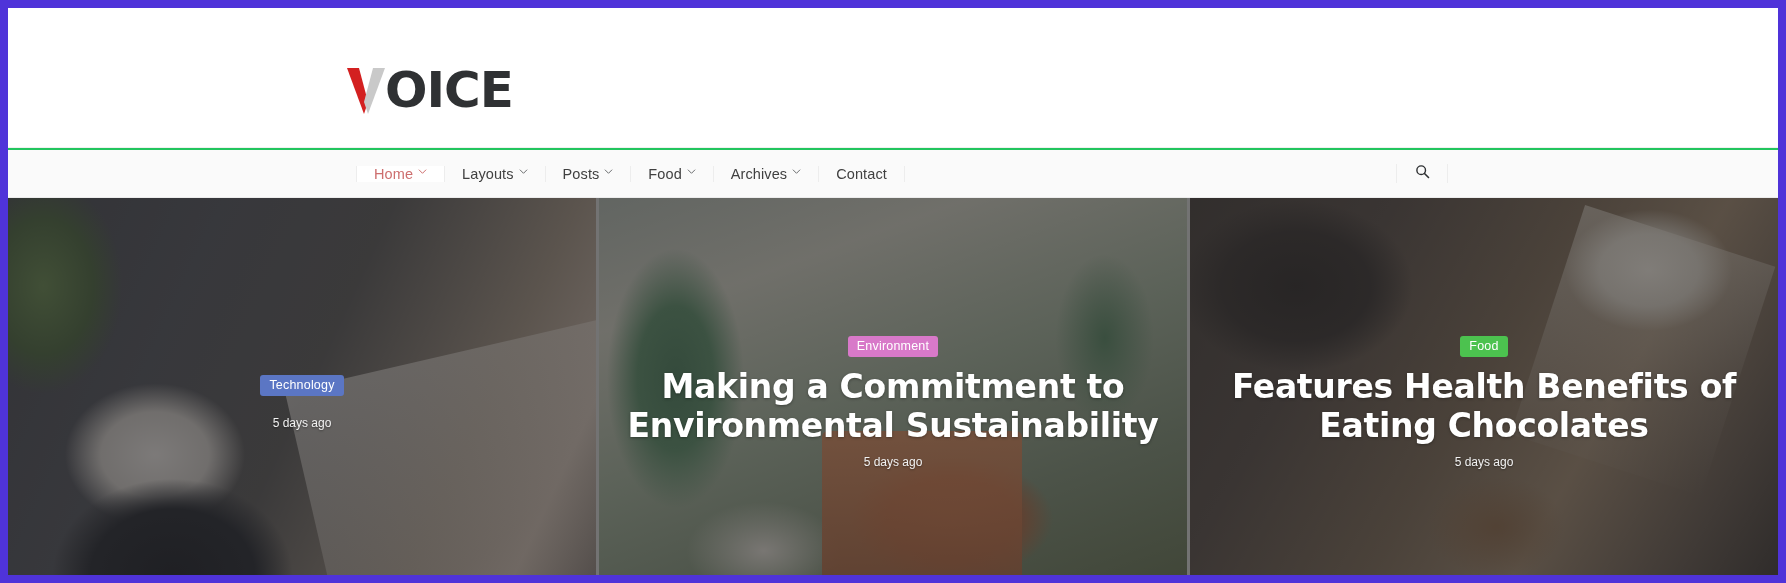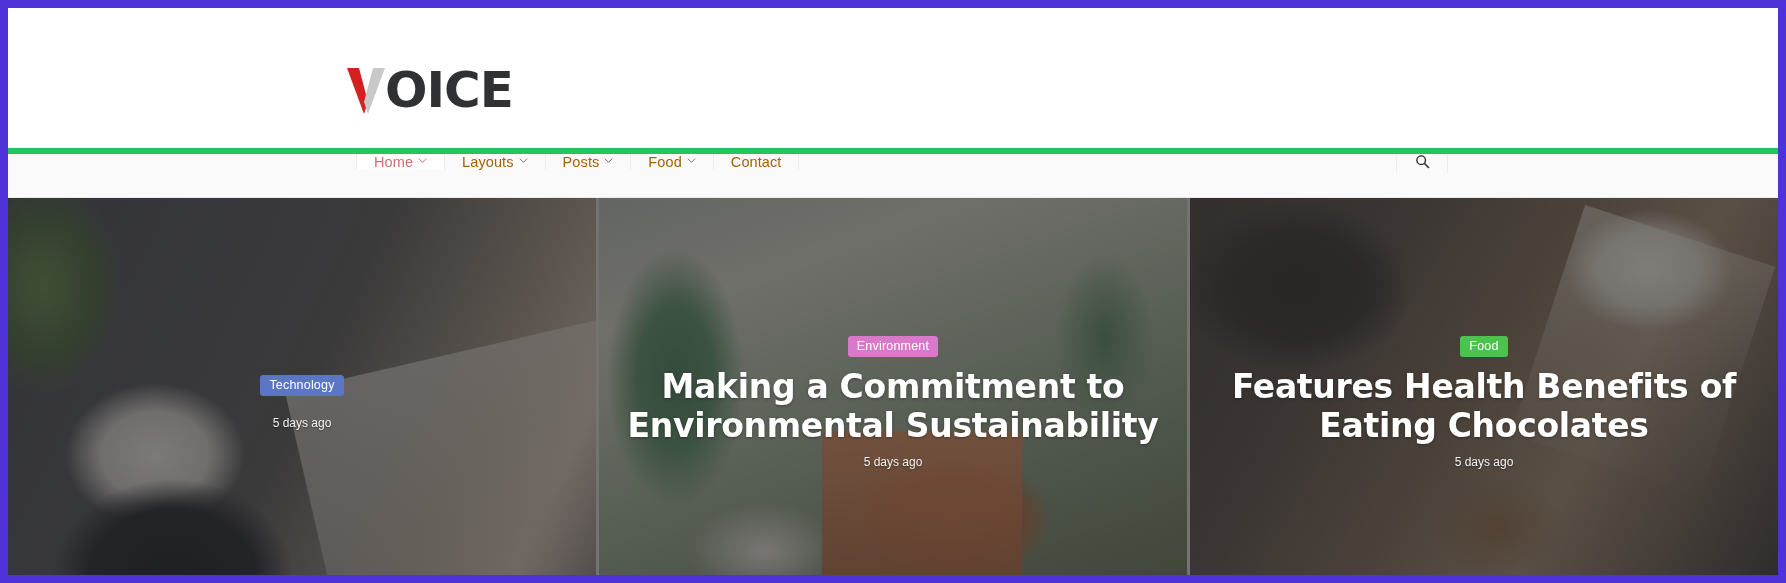--- a/index.html
+++ b/index.html
@@ -56,44 +56,44 @@
     color: #2f3133;
     font-family: "DejaVu Sans", sans-serif;
     line-height: 52px;
   }
 
   
   .nav-bar {
     height: 50px;
     flex: 0 0 50px;
     background: #fafafa;
-    border-top: 6px solid #22c55e;
+    border-top: 2px solid #22c55e;
     border-bottom: 1px solid #ececec;
     display: flex;
-    align-items: flex-start;
+    align-items: center;
     position: relative;
   }
   .nav-spacer {
     width: 348px;
     border-right: 1px solid #ededed;
     flex: 0 0 348px;
   }
   .nav-list {
     display: flex;
     align-items: stretch;
     list-style: none;
   }
   .nav-item {
     display: flex;
     align-items: center;
     justify-content: center;
     gap: 5px;
     padding: 0 17px;
     font-size: 14.5px;
-    color: #a16207;
+    color: #404040;
     border-right: 1px solid #ededed;
     cursor: pointer;
     white-space: nowrap;
     letter-spacing: .1px;
   }
   .nav-item.active {
     background: #ffffff;
     color: #cd6e6e;
     border-left: 1px solid #ededed;
   }
@@ -281,20 +281,28 @@
       </li>
       <li class="nav-item">
         <span>Food</span>
         <span class="caret">
           <svg width="9" height="9" viewBox="0 0 10 10">
                 <path d="M1 3 L5 7 L9 3" fill="none" stroke="#6b6d6f" stroke-width="1.1"></path>
               </svg>
         </span>
       </li>
       <li class="nav-item">
+        <span>Archives</span>
+        <span class="caret">
+          <svg width="9" height="9" viewBox="0 0 10 10">
+                <path d="M1 3 L5 7 L9 3" fill="none" stroke="#6b6d6f" stroke-width="1.1"></path>
+              </svg>
+        </span>
+      </li>
+      <li class="nav-item">
         <span>Contact</span>
       </li>
     </ul>
 
     <div class="nav-fill"></div>
 
     <div class="nav-search">
       <span>
         <svg width="15" height="15" viewBox="0 0 16 16">
           <circle cx="6.6" cy="6.6" r="4.6" fill="none" stroke="#2e3032" stroke-width="1.5"></circle>

